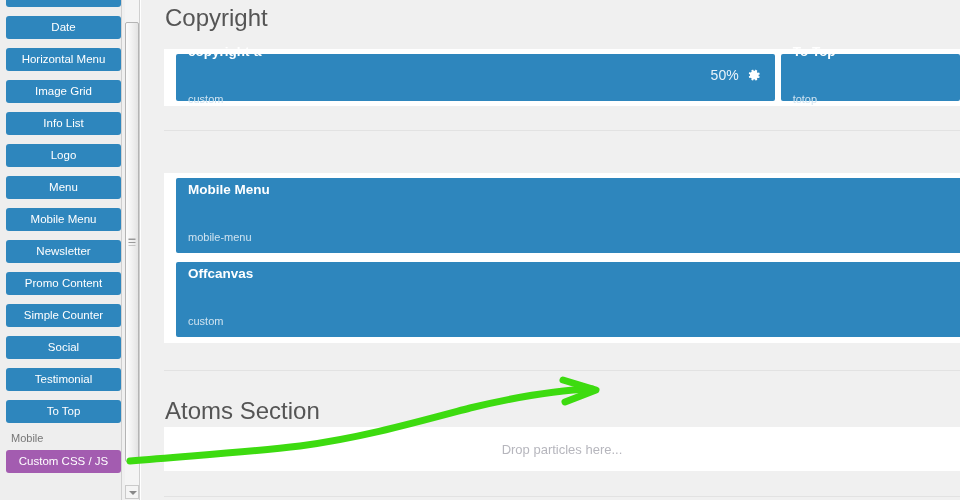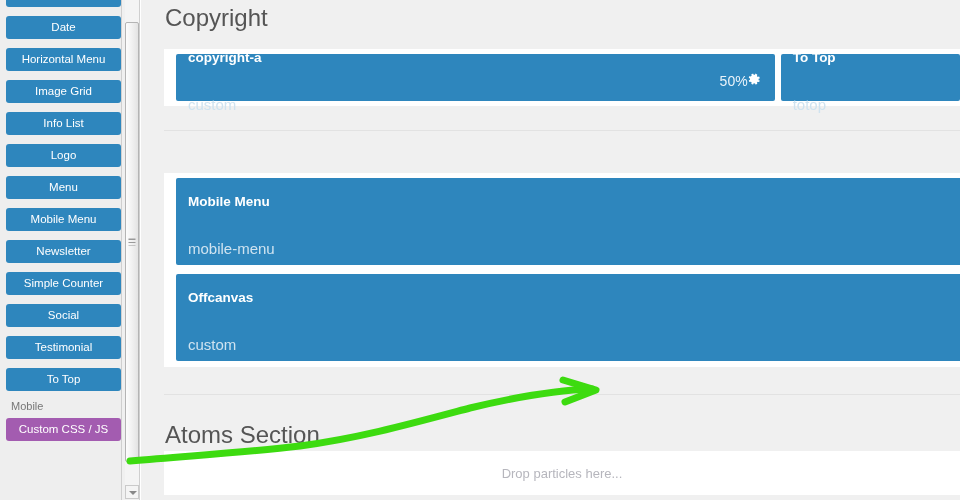--- a/index.html
+++ b/index.html
@@ -116,42 +116,44 @@
   }
   .divider {
     height: 1px;
     background: #e2e2e2;
     margin-left: 23px;
   }
   .block {
     background: #2e86bd;
     border-radius: 2px;
     color: #ffffff;
-    padding: 16px 12px 9px 12px;
+    padding: 4px 12px 9px 12px;
     display: flex;
     align-items: center;
     min-height: 46px;
     position: relative;
   }
   .block-text { flex: 1 1 auto; }
   .block-title {
     font-size: 13.5px;
     font-weight: bold;
     line-height: 16px;
     white-space: nowrap;
   }
   .block-sub {
-    font-size: 15px;
+    font-size: 11px;
     color: #cfe3f0;
     line-height: 14px;
     white-space: nowrap;
     margin-top: 32px;
   }
   .block-right {
     display: flex;
+    align-items: center;
+    gap: 9px;
     padding-right: 2px;
   }
   .pct { font-size: 14px; color: #eaf3fa; }
   .gear { width: 13px; height: 13px; display: block; }
 
   .drop-zone {
     background: #ffffff;
     margin-left: 23px;
     height: 44px;
     display: flex;
@@ -177,20 +179,21 @@
     <div class="particle-list" id="particle-list">
         <div class="particle-btn">Custom HTML</div>
         <div class="particle-btn">Date</div>
         <div class="particle-btn">Horizontal Menu</div>
         <div class="particle-btn">Image Grid</div>
         <div class="particle-btn">Info List</div>
         <div class="particle-btn">Logo</div>
         <div class="particle-btn">Menu</div>
         <div class="particle-btn">Mobile Menu</div>
         <div class="particle-btn">Newsletter</div>
+        <div class="particle-btn">Promo Content</div>
         <div class="particle-btn">Simple Counter</div>
         <div class="particle-btn">Social</div>
         <div class="particle-btn">Testimonial</div>
         <div class="particle-btn">To Top</div>
         <div class="group-label">Mobile</div>
         <div class="particle-btn atom">Custom CSS / JS</div>
       </div>
   </div>
 
   <div id="sb-scroll">

